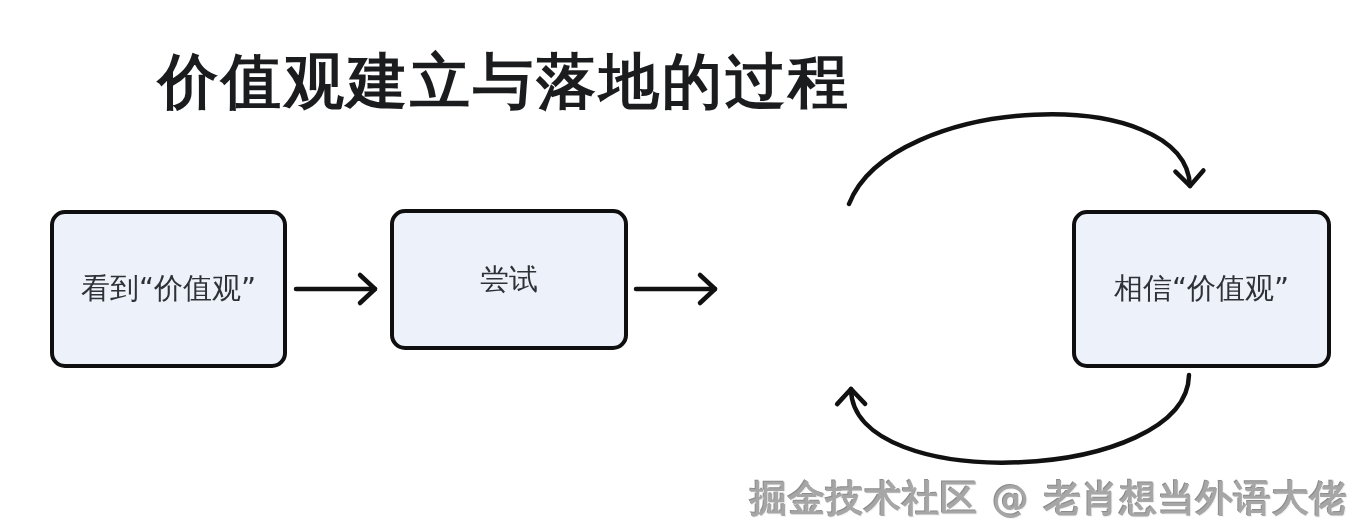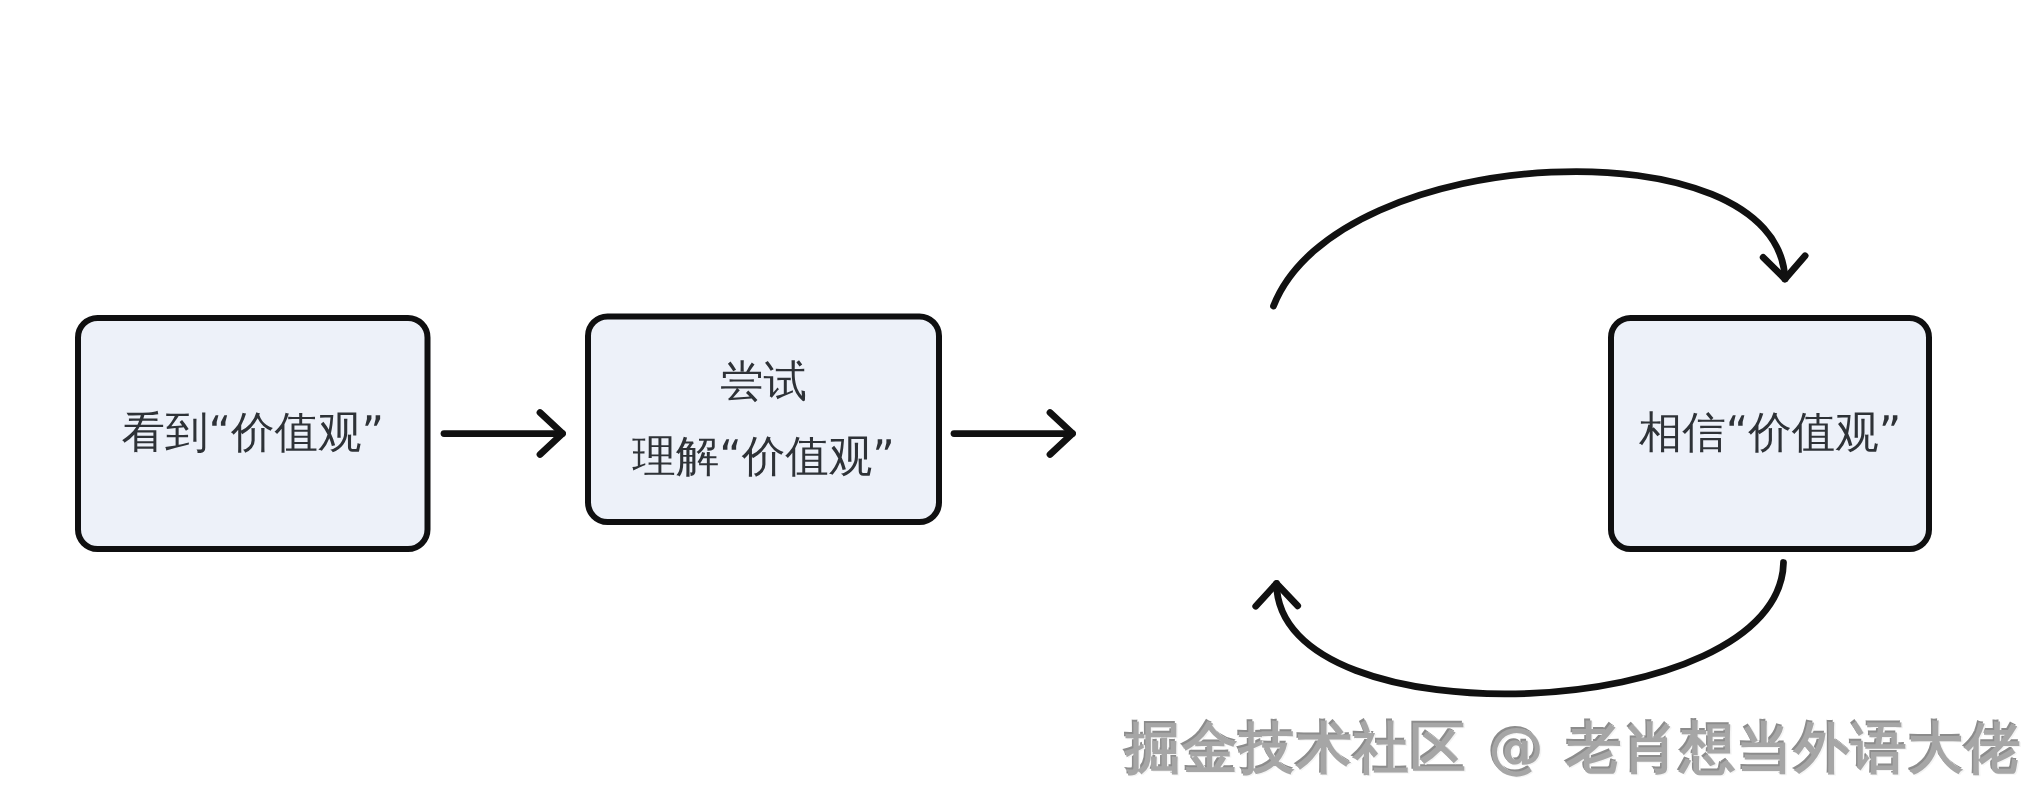--- a/index.html
+++ b/index.html
@@ -62,58 +62,58 @@
     text-align: center;
     font-size: 29px;
     line-height: 1.72;
     font-weight: 400;
     color: var(--node-text, #2e3237);
     white-space: nowrap;
   }
   .node-see      { left: 50px;   top: 210px; width: 237px; }
   .node-try      { left: 390px;  top: 209px; width: 238px; height: 141px; }
   .node-practice { left: 732px;  top: 210px; width: 237px; }
-  .node-believe  { left: 1072px; top: 210px; width: 216px; }
+  .node-believe  { left: 1072px; top: 210px; width: 259px; }
   .watermark {
     position: absolute;
     right: 12px;
     bottom: 2px;
     font-size: 37px;
     font-weight: 700;
     letter-spacing: 1px;
     color: var(--watermark-color, #a6a6a6);
     text-shadow: 1px 1px 0 #f4f4f4, -1px -1px 0 #8c8c8c;
     white-space: nowrap;
   }
 </style>
 </head>
 <body>
 
 <div class="canvas">
 
+  <h1 class="diagram-title">价值观建立与落地的过程</h1>
 
   <svg class="edge-layer" viewBox="0 0 1360 526" xmlns="http://www.w3.org/2000/svg">
     <defs>
       <marker id="open-arrowhead" markerUnits="userSpaceOnUse" markerWidth="24" markerHeight="38" viewBox="0 0 24 38" refX="19" refY="19" orient="auto">
         <path class="arrowhead-glyph" d="M4 5 L19 19 L4 33"></path>
       </marker>
     </defs>
     <path class="edge" d="M296 289 L375 289" marker-end="url(#open-arrowhead)"></path>
     <path class="edge" d="M636 289 L715 289" marker-end="url(#open-arrowhead)"></path>
     <path class="edge" d="M849 204 C 892 94 1186 82 1190 186" marker-end="url(#open-arrowhead)"></path>
     <path class="edge" d="M1189 375 C 1187 482 852 496 851 389" marker-end="url(#open-arrowhead)"></path>
   </svg>
 
   <div class="flow-node node-see">
     <span>看到“价值观”</span>
   </div>
 
   <div class="flow-node node-try">
     <span>尝试</span>
-    <span>理解“价值观”</span>
   </div>
 
 
   <div class="flow-node node-believe">
     <span>相信“价值观”</span>
   </div>
 
   <div class="watermark">掘金技术社区 @ 老肖想当外语大佬</div>
 
 </div>

